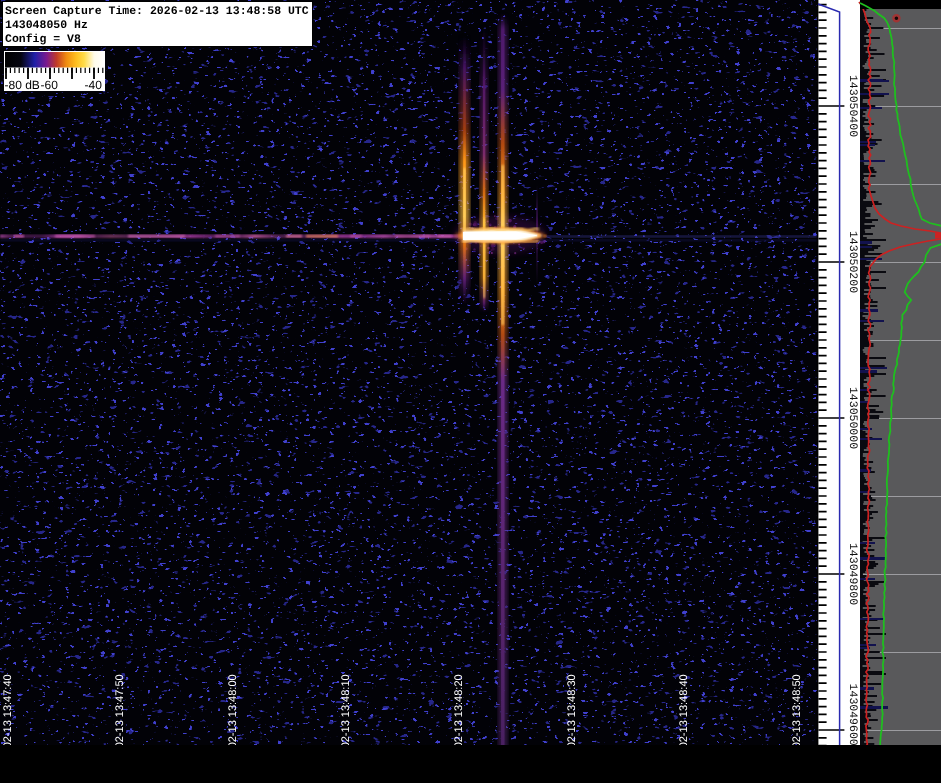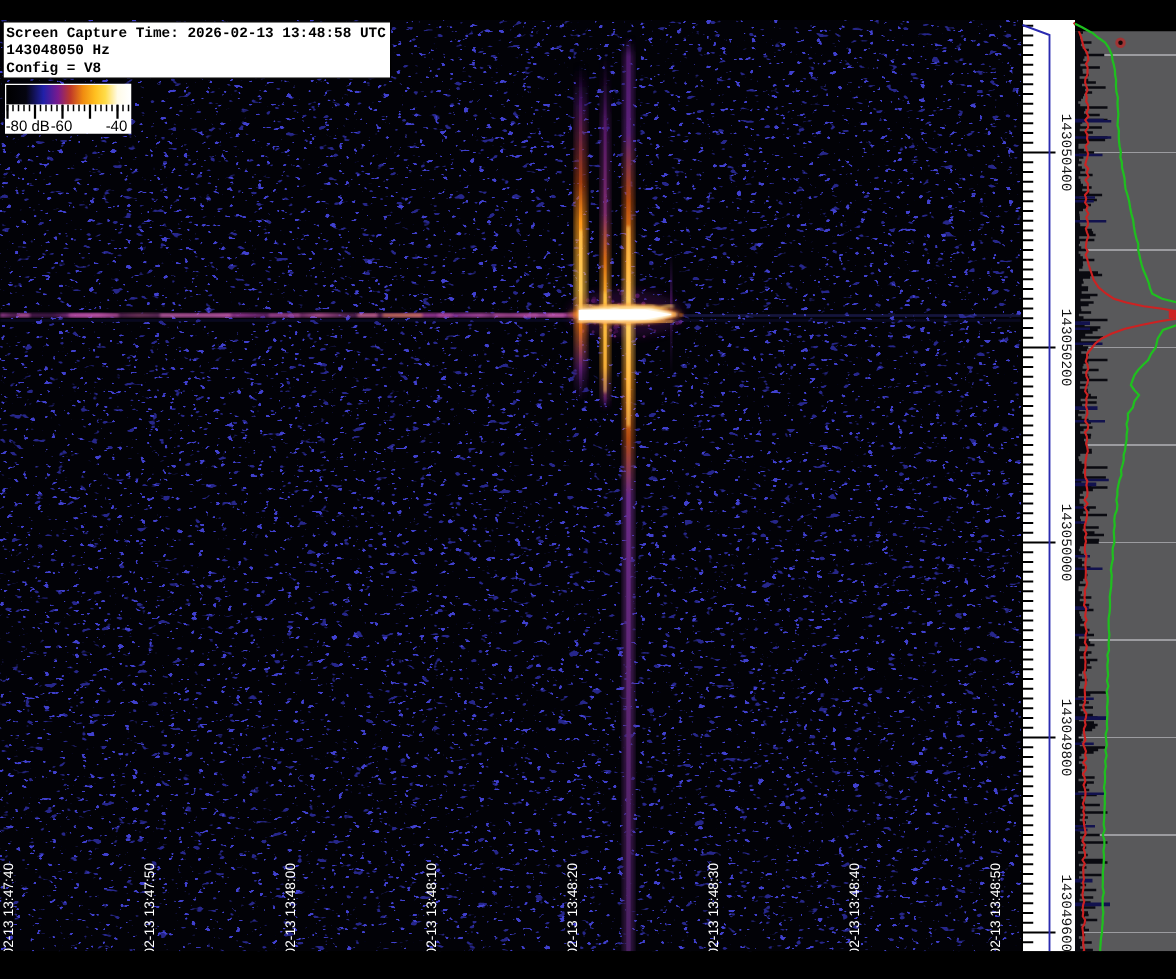--- a/index.html
+++ b/index.html
@@ -1,15 +1,15 @@
 <!DOCTYPE html>
 <html><head><meta charset="utf-8"><style>
 html,body{margin:0;padding:0;background:#000;}
 text{text-rendering:geometricPrecision;-webkit-font-smoothing:antialiased;}
-#root{position:relative;width:941px;height:745px;overflow:hidden;background:#000;margin-top:16px;}
+#root{position:relative;width:941px;height:745px;overflow:hidden;background:#000;}
 </style></head><body>
 <div id="root">
 <svg width="941" height="783" style="position:absolute;left:0;top:0">
 <defs>
 <filter id="spk" x="0" y="0" width="100%" height="100%">
           <feTurbulence type="fractalNoise" baseFrequency="0.17 0.27" numOctaves="2" seed="11" result="t"></feTurbulence>
           <feColorMatrix in="t" type="matrix" values="0 0 0 0 0.05  0 0 0 0 0.05  0 0 0 0 0.62  0 0 0 22 -15.25"></feColorMatrix>
           <feGaussianBlur stdDeviation="0.45"></feGaussianBlur>
         </filter>
 <filter id="spk2" x="0" y="0" width="100%" height="100%">

